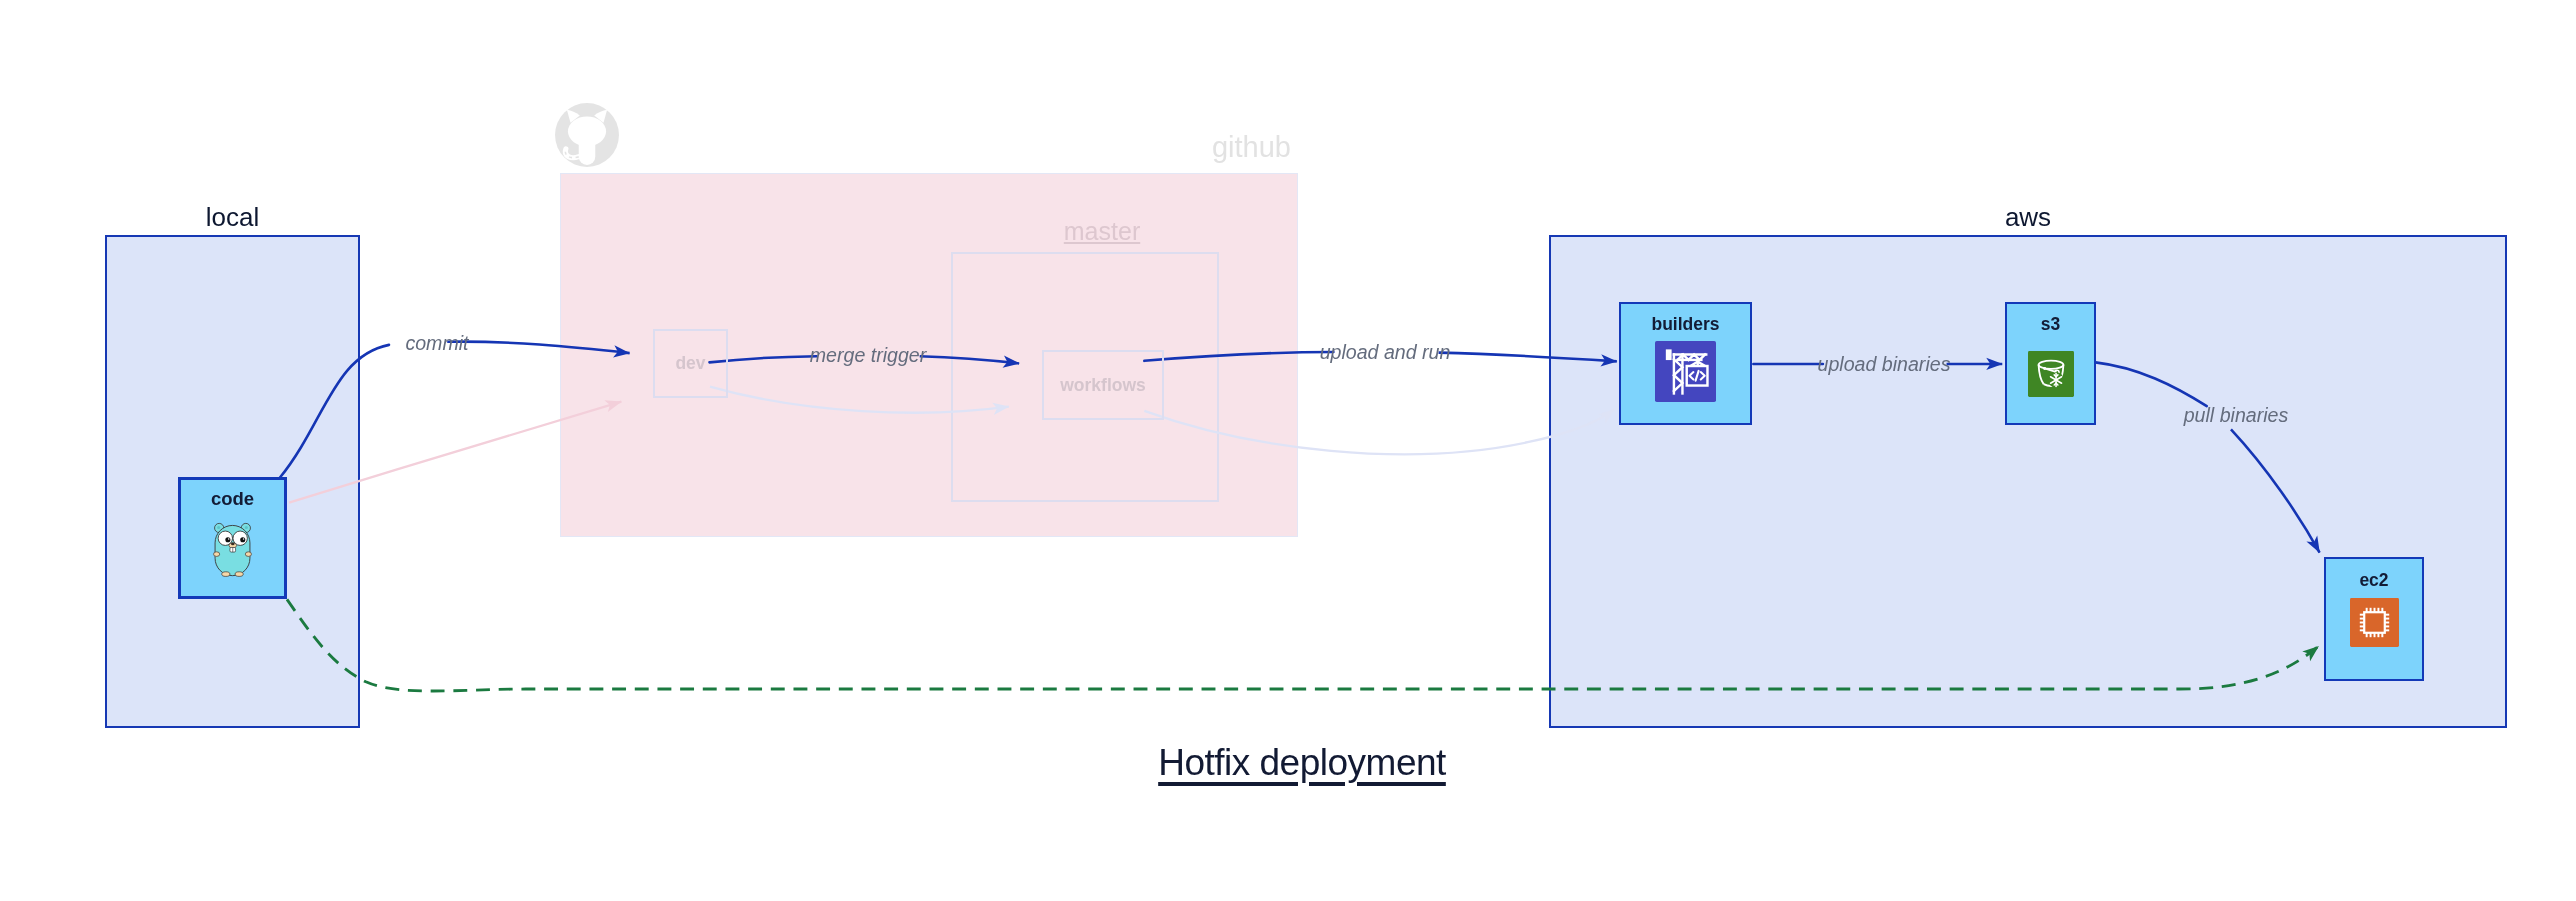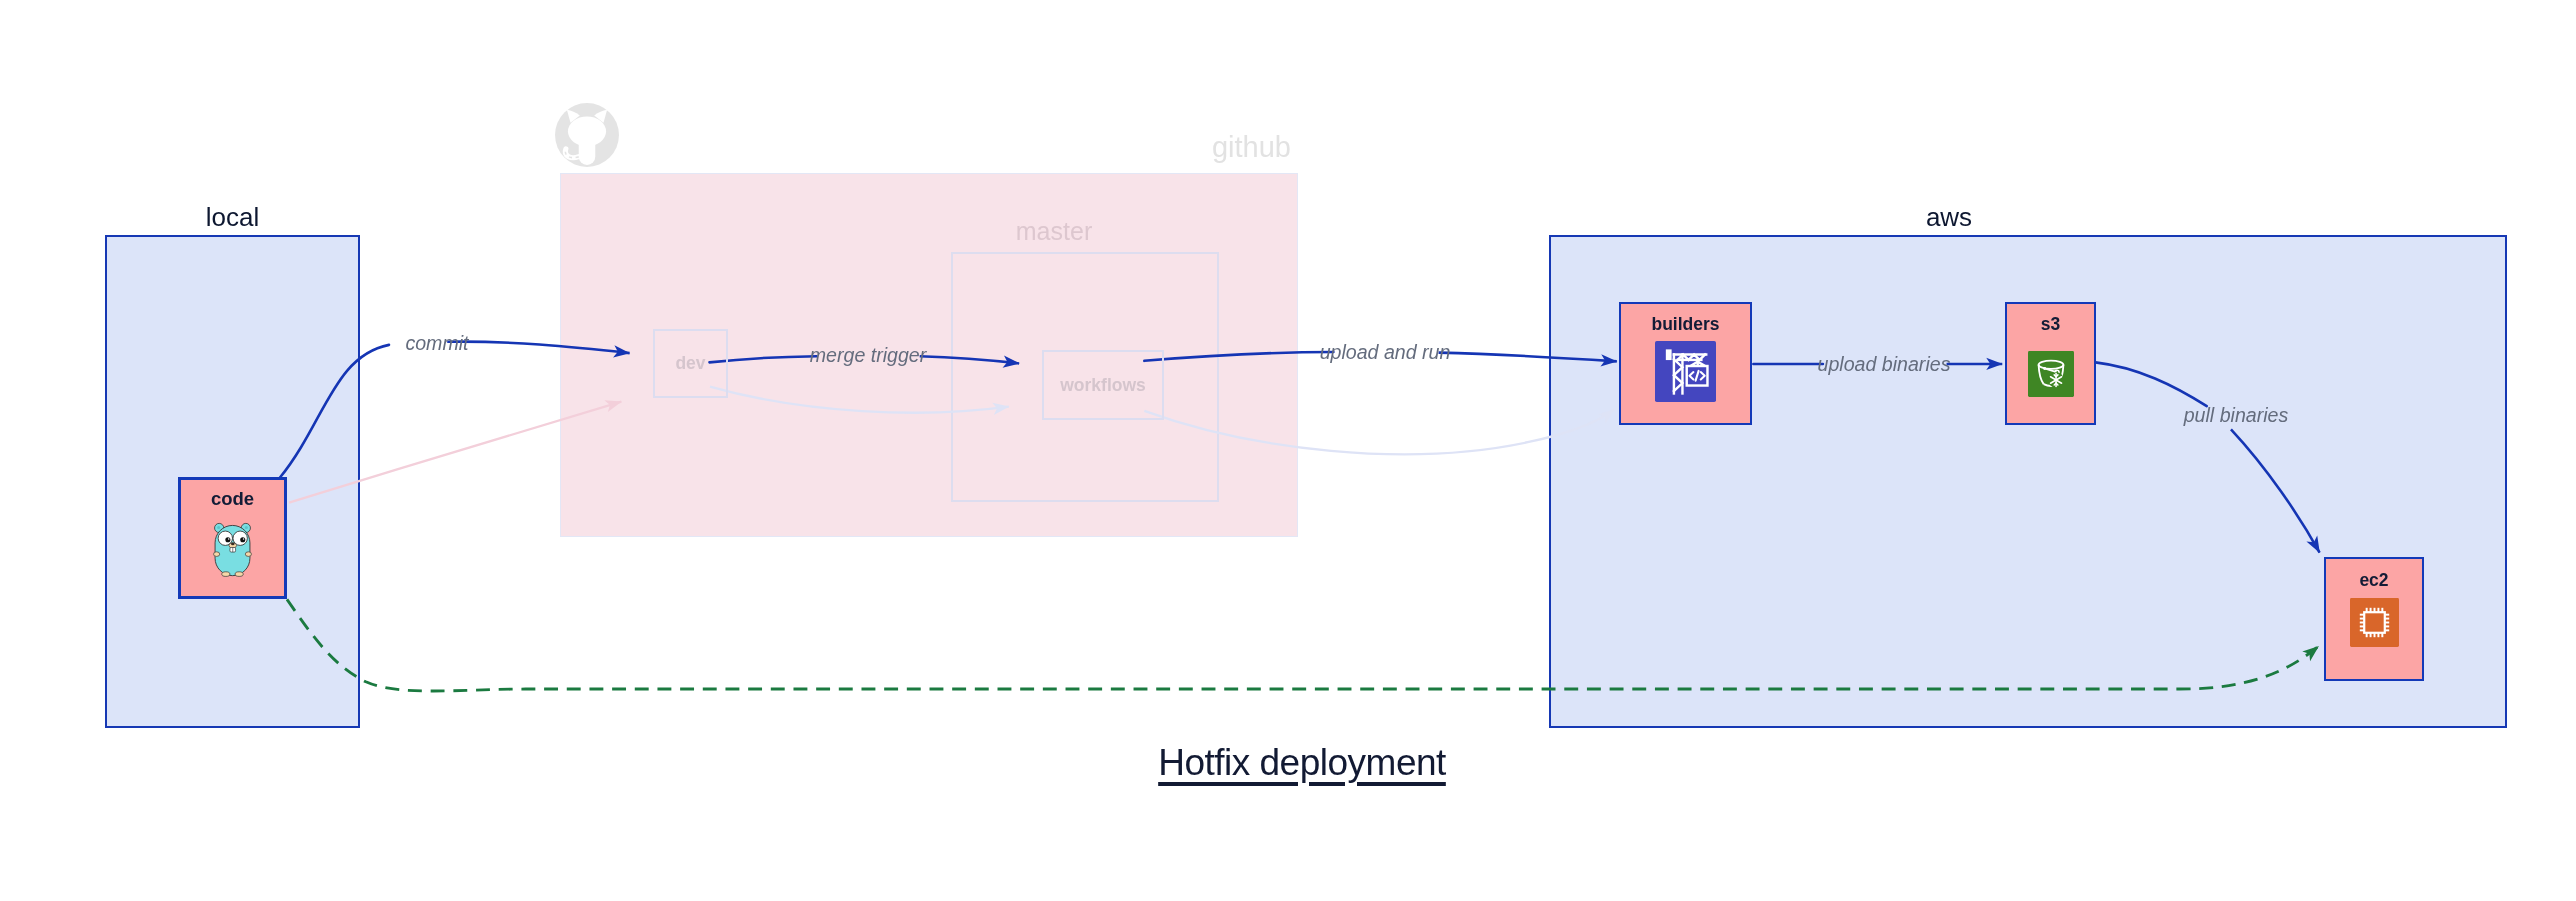--- a/index.html
+++ b/index.html
@@ -8,21 +8,21 @@
     font-family:"Liberation Sans","DejaVu Sans",sans-serif;overflow:hidden;
   }
   .group{position:absolute;box-sizing:border-box;}
   .group.local,.group.aws{background:#dce4f9;border:2.6px solid #1638b4;}
   .group.github{background:#f8e3e9;border:1.5px solid #e3e7f6;}
   .group.master{background:transparent;border:2.1px solid #ddddef;}
   .group-label{position:absolute;color:#0d1730;font-size:26px;text-align:center;font-weight:500;}
   .group-label.faint-pink{color:#ddc7cf;font-size:25px;}
   .group-label.faint-gray{color:#e2e2e2;font-size:29px;text-align:right;}
   .node{position:absolute;box-sizing:border-box;display:flex;flex-direction:column;align-items:center;}
-  .node.active{background:#fca5a5;border:2.6px solid #1339b8;}
+  .node.active{background:#7dd3fc;border:2.6px solid #1339b8;}
   .node.code{border-width:3.1px;}
   .node.faded{background:transparent;border:2.1px solid #dcddf0;justify-content:center;margin-left:20px;}
   .node-label{font-weight:700;font-size:17.5px;color:#131c36;}
   .node.code .node-label{font-size:18.5px;}
   .node.faded .node-label{color:#d5c5cd;}
   .node .iconwrap{display:flex;align-items:center;justify-content:center;}
   .edge-label{
     position:absolute;transform:translate(-50%,-50%);
     font-style:italic;font-size:19.6px;color:#646c7d;white-space:nowrap;
   }
@@ -212,23 +212,23 @@
           <line x1="71" y1="66" x2="80" y2="66"></line>
         </g>
       </svg>
     </div>
   </div>
 
   <div class="group-label abs" style="left:105px;top:202px;width:255px;">local</div>
 
   <div class="group-label faint-gray abs" style="left:1082px;top:131px;width:209px;">github</div>
 
-  <div class="group-label faint-pink abs" style="left:920px;top:217px;width:268px;">master</div>
-
-  <div class="group-label abs" style="left:1470px;top:202px;width:958px;">aws</div>
+  <div class="group-label faint-pink abs" style="left:968px;top:217px;width:268px;text-decoration:underline;">master</div>
+
+  <div class="group-label abs" style="left:1549px;top:202px;width:958px;">aws</div>
 
   <div class="edge-label" style="left:437px;top:343px;">commit</div>
   <div class="edge-label" style="left:868px;top:355px;">merge trigger</div>
   <div class="edge-label" style="left:1385px;top:352px;">upload and run</div>
   <div class="edge-label" style="left:1884px;top:364px;">upload binaries</div>
   <div class="edge-label" style="left:2236px;top:415px;">pull binaries</div>
 
   <div class="title" style="top:742px;">Hotfix deployment</div>
 
 </div>

